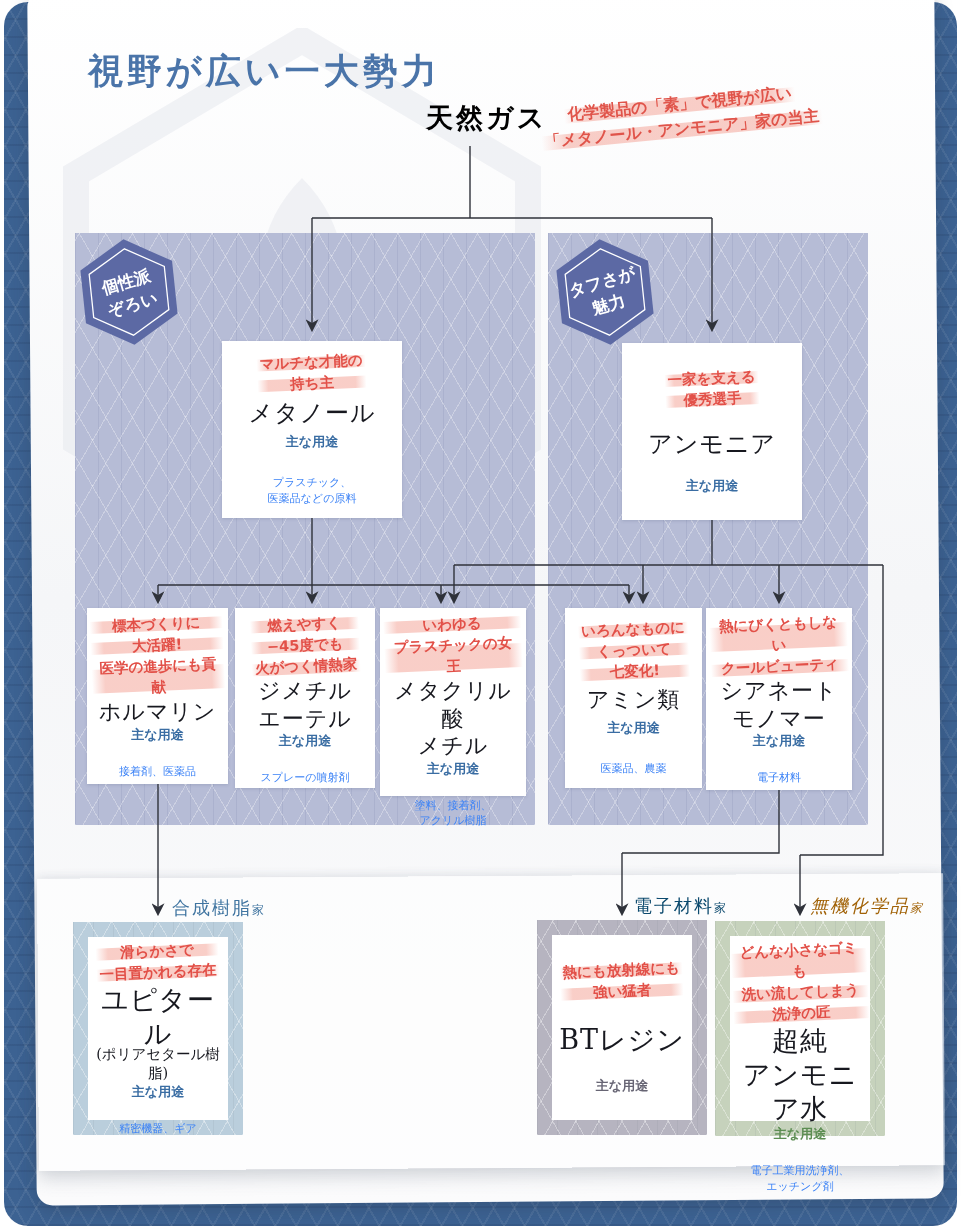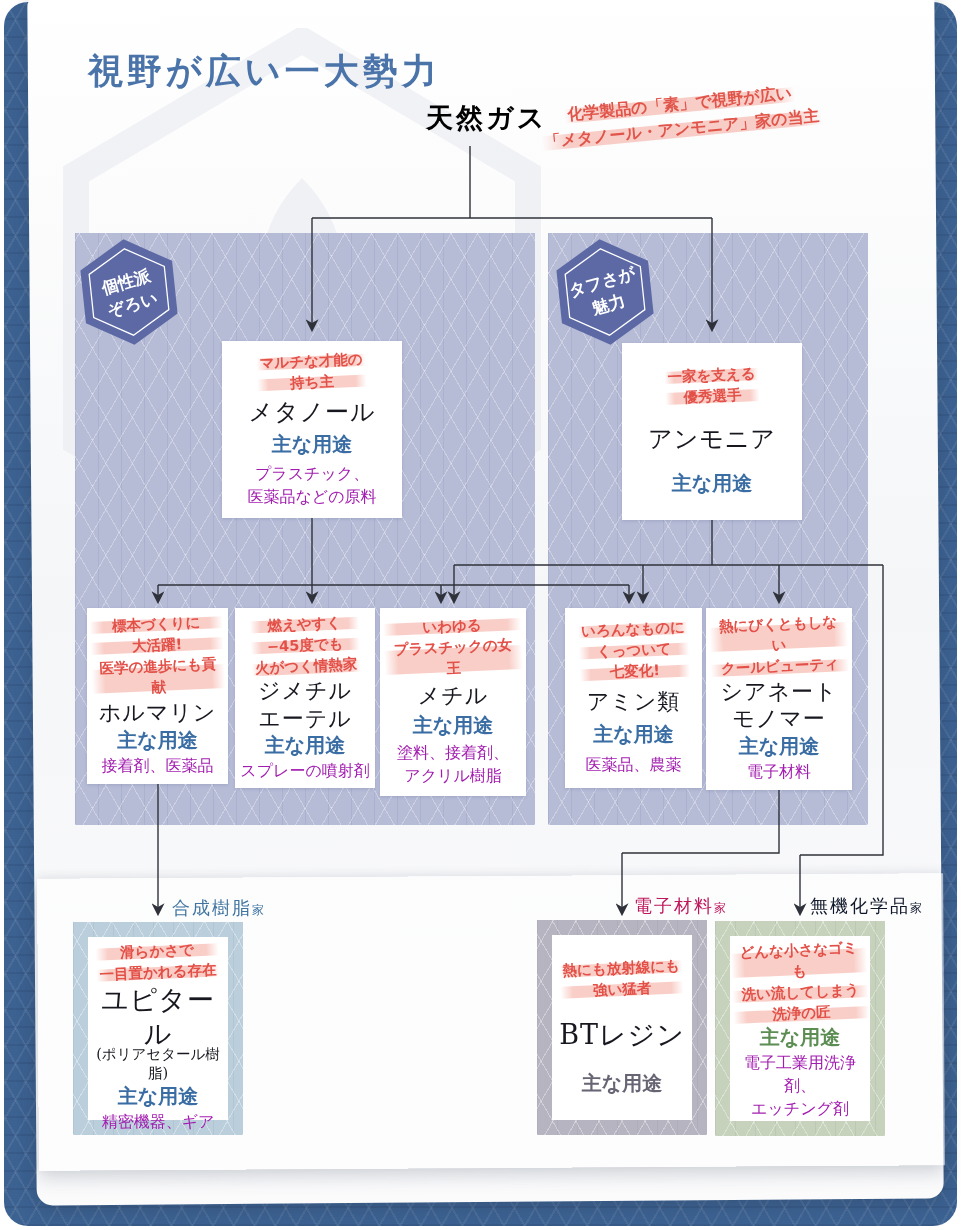--- a/index.html
+++ b/index.html
@@ -55,37 +55,37 @@
         box-shadow:0 1px 3px rgba(60,70,110,.18);padding:6px 4px;box-sizing:border-box;}
   .tagline{color:#e25048;font-weight:bold;font-size:14.5px;line-height:1.45;
         transform:rotate(-2.5deg);}
   .tagline span{display:block;}
   .cname{font-family:"DejaVu Serif","Liberation Serif",serif;color:#17181f;
         font-size:22px;letter-spacing:1px;line-height:1.25;font-weight:500;}
   .cname span{display:block;}
   .cname-lg{font-size:24px;}
   .subname{font-family:"DejaVu Serif","Liberation Serif",serif;color:#17181f;
         font-size:14.5px;margin-top:-6px;text-align:center;}
-  .uses-label{font-size:20px;font-weight:bold;color:#3a6da3;}
+  .uses-label{font-size:13px;font-weight:bold;color:#3a6da3;}
   .uses-label.gray{color:#676574;}
   .uses-label.green{color:#5c8d52;}
-  .uses{font-size:16px;color:#a21caf;line-height:1.45;}
+  .uses{font-size:11px;color:#3b82f6;line-height:1.45;margin-top:20px;}
   .uses span{display:block;}
 
   
   .bottom-panel{position:absolute;left:38px;top:876px;width:906px;height:292px;z-index:2;
         background:rgba(255,255,255,.58);transform:rotate(-0.35deg);
         box-shadow:0 8px 18px rgba(70,80,100,.22), 0 -2px 8px rgba(70,80,100,.08);}
 
   .family-label{position:absolute;z-index:5;font-family:"DejaVu Serif","Liberation Serif",serif;
         font-size:18px;letter-spacing:2px;}
   .family-label .fam-suffix{font-size:12px;letter-spacing:0;}
   .family-label.resin{color:#3f74a0;}
-  .family-label.electronics{color:#be185d;text-align:right;}
-  .family-label.inorganic{color:#0f172a;}
+  .family-label.electronics{color:#0c4a6e;text-align:right;}
+  .family-label.inorganic{color:#a16207;font-style:italic;}
 
   
   .framed{position:absolute;z-index:5;
         background-image:
           repeating-linear-gradient(60deg, rgba(255,255,255,.35) 0 1px, transparent 1px 20px),
           repeating-linear-gradient(-60deg, rgba(255,255,255,.35) 0 1px, transparent 1px 20px),
           repeating-linear-gradient(90deg, rgba(120,130,140,.12) 0 1px, transparent 1px 20px);}
   .framed.resin{background-color:#bacedc;}
   .framed.electronics{background-color:#b6b4c0;}
   .framed.inorganic{background-color:#c6d2bc;}
@@ -235,20 +235,21 @@
       <span>スプレーの噴射剤</span>
     </div>
   </div>
 
   <div class="card" style="left:380px;top:608px;width:146px;height:188px">
     <div class="tagline">
       <span class="hl">いわゆる</span>
       <span class="hl">プラスチックの女王</span>
     </div>
     <div class="cname">
+      <span>メタクリル酸</span>
       <span>メチル</span>
     </div>
     <div class="uses-label">主な用途</div>
     <div class="uses">
       <span>塗料、接着剤、</span>
       <span>アクリル樹脂</span>
     </div>
   </div>
 
   <div class="card" style="left:565px;top:608px;width:137px;height:180px">
@@ -323,20 +324,24 @@
     </div>
   </div>
 
   <div class="framed inorganic" style="left:715px;top:921px;width:170px;height:215px">
     <div class="inner">
       <div class="tagline">
         <span class="hl">どんな小さなゴミも</span>
         <span class="hl">洗い流してしまう</span>
         <span class="hl">洗浄の匠</span>
       </div>
+      <div class="cname">
+        <span>超純</span>
+        <span>アンモニア水</span>
+      </div>
       <div class="uses-label green">主な用途</div>
       <div class="uses">
         <span>電子工業用洗浄剤、</span>
         <span>エッチング剤</span>
       </div>
     </div>
   </div>
 
 </div>
 

